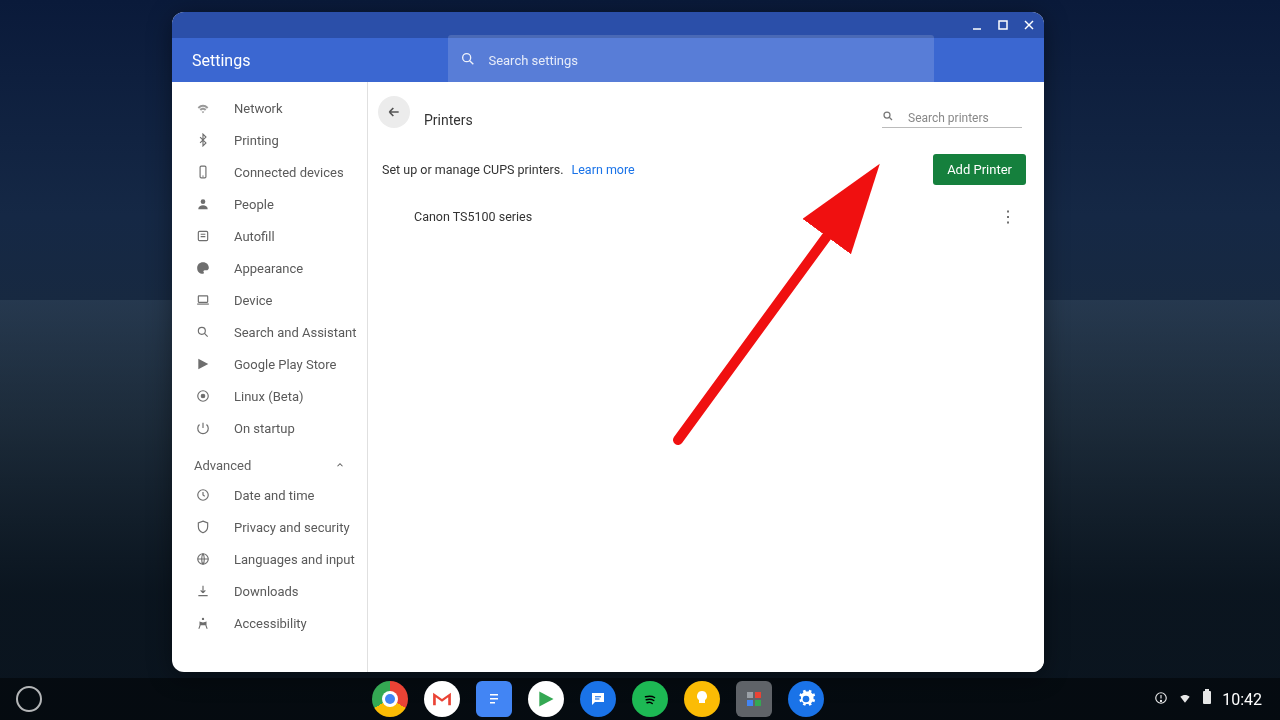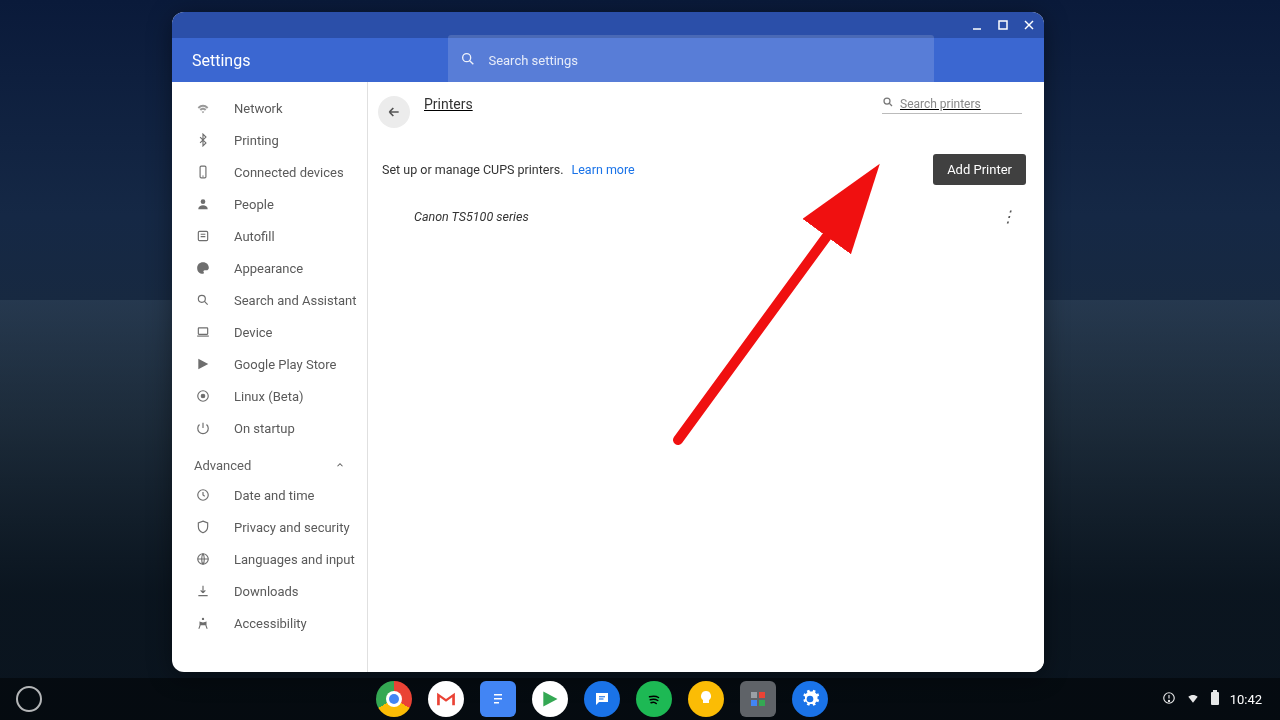--- a/index.html
+++ b/index.html
@@ -104,66 +104,65 @@
     cursor: pointer;
   }
 
   .main {
     flex: 1;
     position: relative;
     background: #fff;
     overflow-y: auto;
   }
   .top-row {
-    display: flex; align-items: flex-start;
+    display: flex; align-items: flex-end;
     padding: 14px 10px 8px 10px;
     gap: 14px;
-    text-decoration: underline;
   }
   .back-btn {
     width: 32px; height: 32px; border-radius: 50%;
     background: #ececec;
     display: flex; align-items: center; justify-content: center;
     color: #555; cursor: pointer;
   }
   .page-title { font-size: 14px; color: #333; }
   .spacer { flex: 1; }
   .search-printers {
     display: flex; align-items: center;
     border-bottom: 1px solid #bbb;
     padding-bottom: 2px;
     margin-right: 12px;
     width: 140px;
   }
   .search-printers input {
     border: none; outline: none; font-size: 12px;
-    width: 100%; color: #333;
+    width: 100%; color: #333; margin-left: 8px;
   }
   .search-printers input::placeholder { color: #888; }
   .sp-icon { color: #777; font-size: 12px; margin-right: 6px; }
 
   .setup-row {
     display: flex; align-items: center;
     padding: 18px 6px 8px 14px;
   }
   .setup-text { font-size: 12.5px; color: #333; }
   .learn-link { color: #1a73e8; font-size: 12.5px; margin-left: 8px; cursor: pointer; }
   .add-btn {
     margin-left: auto;
-    background: #404040;
+    background: #15803d;
     color: #fff; font-size: 13px;
     border: none; border-radius: 3px;
     padding: 8px 14px;
     cursor: pointer;
     margin-right: 12px;
   }
   .printer-row {
     display: flex; align-items: center;
     padding: 14px 14px 14px 46px;
-    font-size: 12.5px; color: #333; font-style: italic;
+    font-size: 12.5px; color: #333;
   }
   .more-icon {
     margin-left: auto; margin-right: 12px;
     color: #555; font-size: 16px; cursor: pointer;
     width: 20px; text-align: center;
   }
 
   
   .arrow {
     position: absolute;
@@ -195,21 +194,21 @@
   .tb-icon {
     width: 36px; height: 36px;
     border-radius: 50%;
     display: flex; align-items: center; justify-content: center;
     font-size: 18px;
     cursor: pointer;
   }
   .status {
     display: flex; align-items: center;
     gap: 10px; color: #fff;
-    font-size: 13px;
+    font-size: 16px;
     padding-right: 18px;
   }
   .status .s-icon { opacity: 0.9; }
 </style>
 </head>
 <body>
 
 <div class="window">
   <div class="titlebar">
     <div class="tb-btn">
@@ -295,34 +294,34 @@
         <span class="side-icon">
             <svg width="14" height="14" viewBox="0 0 24 24" fill="currentColor">
               <path d="M12 2C6 2 2 6 2 12s4 10 10 10c2 0 2-2 1-3s0-3 2-3h3c2 0 4-2 4-4 0-6-4-10-10-10z"></path>
             </svg>
           </span>
         <span>Appearance</span>
       </div>
       <div class="side-item">
         <span class="side-icon">
             <svg width="14" height="14" viewBox="0 0 24 24" fill="none" stroke="currentColor" stroke-width="2">
+              <rect x="4" y="5" width="16" height="11" rx="1"></rect>
+              <line x1="2" y1="19" x2="22" y2="19"></line>
+            </svg>
+          </span>
+        <span>Device</span>
+      </div>
+      <div class="side-item">
+        <span class="side-icon">
+            <svg width="14" height="14" viewBox="0 0 24 24" fill="none" stroke="currentColor" stroke-width="2">
               <circle cx="10" cy="10" r="6"></circle>
               <line x1="20" y1="20" x2="14.5" y2="14.5"></line>
             </svg>
           </span>
         <span>Search and Assistant</span>
-      </div>
-      <div class="side-item">
-        <span class="side-icon">
-            <svg width="14" height="14" viewBox="0 0 24 24" fill="none" stroke="currentColor" stroke-width="2">
-              <rect x="4" y="5" width="16" height="11" rx="1"></rect>
-              <line x1="2" y1="19" x2="22" y2="19"></line>
-            </svg>
-          </span>
-        <span>Device</span>
       </div>
       <div class="side-item">
         <span class="side-icon">
             <svg width="14" height="14" viewBox="0 0 24 24" fill="currentColor">
               <path d="M4 3v18l17-9L4 3z"></path>
             </svg>
           </span>
         <span>Google Play Store</span>
       </div>
       <div class="side-item">

